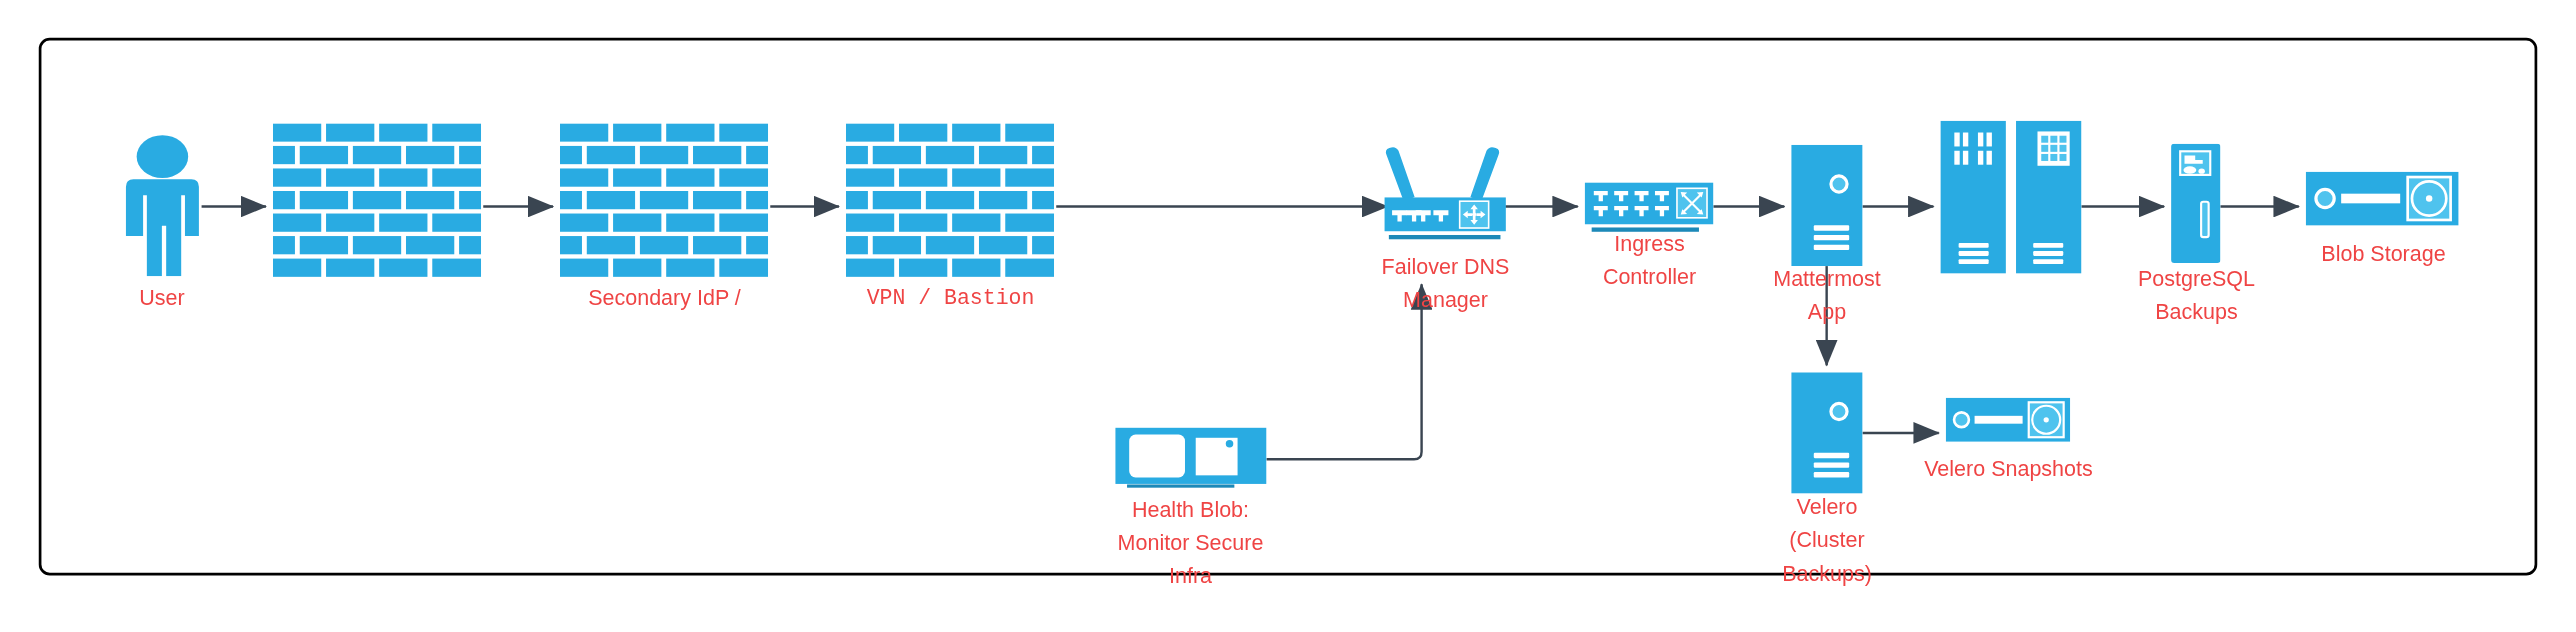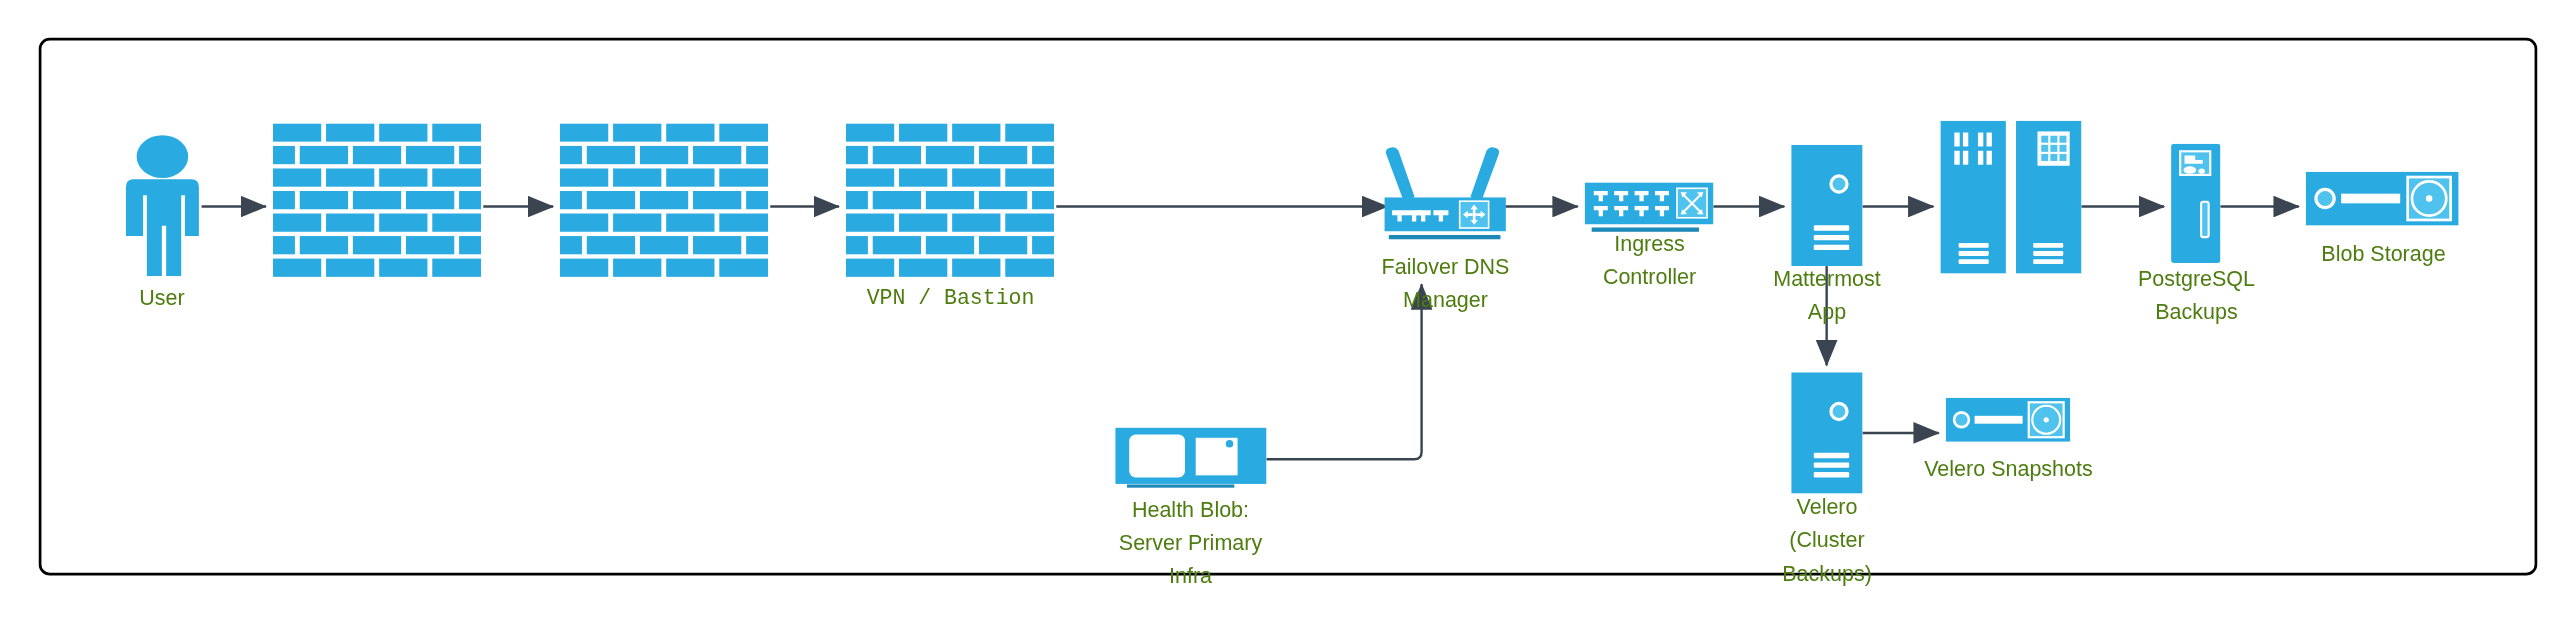--- a/index.html
+++ b/index.html
@@ -5,21 +5,21 @@
   html,body{margin:0;padding:0;background:#ffffff;}
   body{width:2576px;height:632px;font-family:"Liberation Sans",sans-serif;overflow:hidden;}
   #stage{position:relative;width:2576px;height:632px;background:#fff;}
   #canvas{position:absolute;left:0;top:0;width:2576px;height:632px;}
   .lbl{
     position:absolute;
     text-align:center;
     font-family:"Liberation Sans",sans-serif;
     font-size:21.5px;
     line-height:33px;
-    color:#4d7c0f;
+    color:#ef4444;
     white-space:pre-line;
     pointer-events:none;
   }
 </style>
 </head>
 <body>
 
 <div id="stage">
 
   <svg id="canvas" viewBox="0 0 4800 1178" xmlns="http://www.w3.org/2000/svg">
@@ -248,40 +248,41 @@
     <use href="#sym-pctower" x="4046" y="268" width="92" height="222"></use>
     <use href="#sym-storage" x="4297" y="320" width="285" height="115"></use>
     <use href="#sym-monitors" x="2078" y="797" width="282" height="118"></use>
     <use href="#sym-server" x="3338" y="694" width="133" height="226"></use>
     <use href="#sym-storage" x="3626" y="740" width="232" height="97"></use>
   </svg>
 
   <div class="lbl" style="left:76px;top:282px;width:172px;">User</div>
 
 
+  <div class="lbl" style="left:557px;top:282px;width:215px;">Secondary IdP /</div>
 
   <div class="lbl" style="left:843px;top:282px;width:215px;font-family:Liberation Mono, monospace;">VPN / Bastion</div>
 
   <div class="lbl" style="left:1349px;top:251px;width:193px;">Failover DNS</div>
   <div class="lbl" style="left:1349px;top:284px;width:193px;">Manager</div>
 
   <div class="lbl" style="left:1553px;top:228px;width:193px;">Ingress</div>
   <div class="lbl" style="left:1553px;top:261px;width:193px;">Controller</div>
 
   <div class="lbl" style="left:1741px;top:263px;width:172px;">Mattermost</div>
   <div class="lbl" style="left:1741px;top:296px;width:172px;">App</div>
 
 
   <div class="lbl" style="left:2116px;top:263px;width:161px;">PostgreSQL</div>
   <div class="lbl" style="left:2116px;top:296px;width:161px;">Backups</div>
 
   <div class="lbl" style="left:2287px;top:238px;width:193px;">Blob Storage</div>
 
   <div class="lbl" style="left:1094px;top:494px;width:193px;">Health Blob:</div>
-  <div class="lbl" style="left:1094px;top:527px;width:193px;">Server Primary</div>
+  <div class="lbl" style="left:1094px;top:527px;width:193px;">Monitor Secure</div>
   <div class="lbl" style="left:1094px;top:560px;width:193px;">Infra</div>
 
   <div class="lbl" style="left:1741px;top:491px;width:172px;">Velero</div>
   <div class="lbl" style="left:1741px;top:524px;width:172px;">(Cluster</div>
   <div class="lbl" style="left:1741px;top:558px;width:172px;">Backups)</div>
 
   <div class="lbl" style="left:1912px;top:453px;width:193px;">Velero Snapshots</div>
 
 </div>
 

